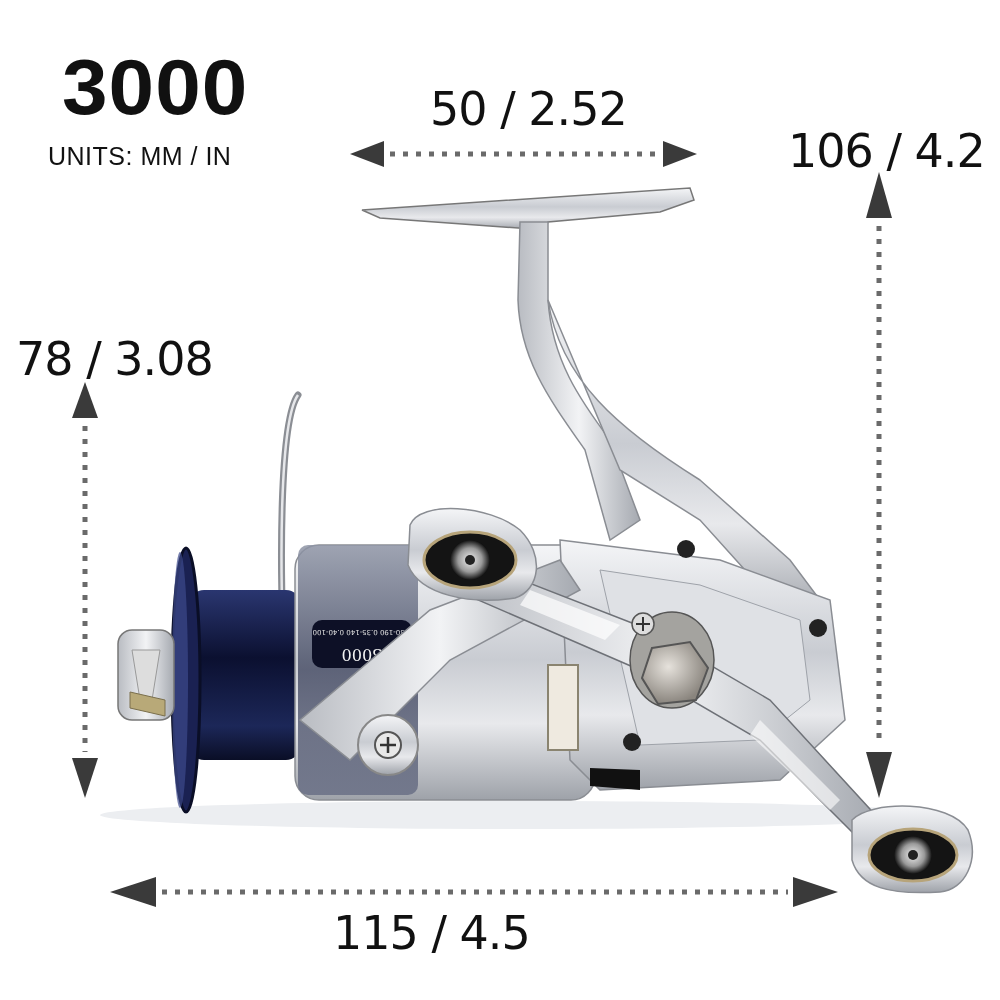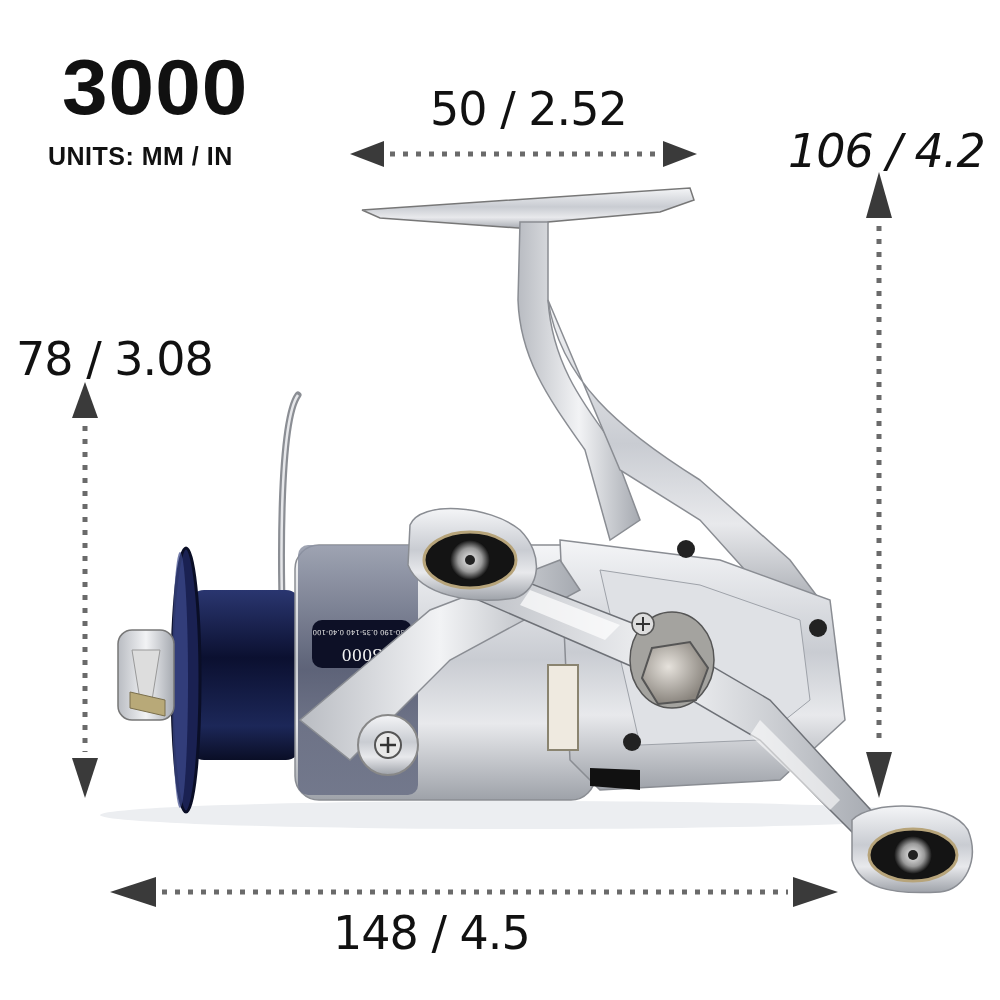--- a/index.html
+++ b/index.html
@@ -1,40 +1,40 @@
 <!DOCTYPE html>
 <html><head>
   <meta charset="utf-8">
   <style>
     html, body { margin: 0; padding: 0; background: #ffffff; }
     body { width: 1000px; height: 1000px; position: relative; overflow: hidden;
            font-family: "Liberation Sans", "DejaVu Sans", sans-serif; }
     .model { position: absolute; left: 62px; top: 48px; font-size: 78px; font-weight: 900;
              color: #111; letter-spacing: 1px; line-height: 1; transform: scaleX(1.05);
              transform-origin: left top; }
-    .units { position: absolute; left: 48px; top: 142px; font-size: 25px; font-weight: 700;
+    .units { position: absolute; left: 48px; top: 142px; font-size: 25px; font-weight: 400;
              color: #111; letter-spacing: 0.5px; }
     .dim { position: absolute; font-size: 46px; color: #111; line-height: 1; font-weight: 400;
            font-family: "DejaVu Sans", sans-serif; letter-spacing: -1px; }
     #dim-top { left: 430px; top: 86px; }
-    #dim-right { left: 788px; top: 128px; font-style: italic; }
+    #dim-right { left: 788px; top: 128px; }
     #dim-left { left: 16px; top: 336px; text-align: center; }
     #dim-bottom { left: 333px; top: 910px; }
     svg.layer { position: absolute; left: 0; top: 0; }
   </style>
 </head>
 <body>
 
 <div class="model">3000</div>
 <div class="units">UNITS: MM / IN</div>
 
 <div class="dim" id="dim-top">50 / 2.52</div>
 <div class="dim" id="dim-right">106 / 4.2</div>
 <div class="dim" id="dim-left">78 / 3.08</div>
-<div class="dim" id="dim-bottom">148 / 4.5</div>
+<div class="dim" id="dim-bottom">115 / 4.5</div>
 
 <svg class="layer" width="1000" height="1000" viewBox="0 0 1000 1000">
   <defs>
     <linearGradient id="silverV" x1="0" y1="0" x2="0" y2="1">
       <stop offset="0" stop-color="#f4f5f7"></stop>
       <stop offset="0.45" stop-color="#c9ccd2"></stop>
       <stop offset="0.7" stop-color="#e8e9ec"></stop>
       <stop offset="1" stop-color="#9ea2a9"></stop>
     </linearGradient>
     <linearGradient id="silverH" x1="0" y1="0" x2="1" y2="0">

